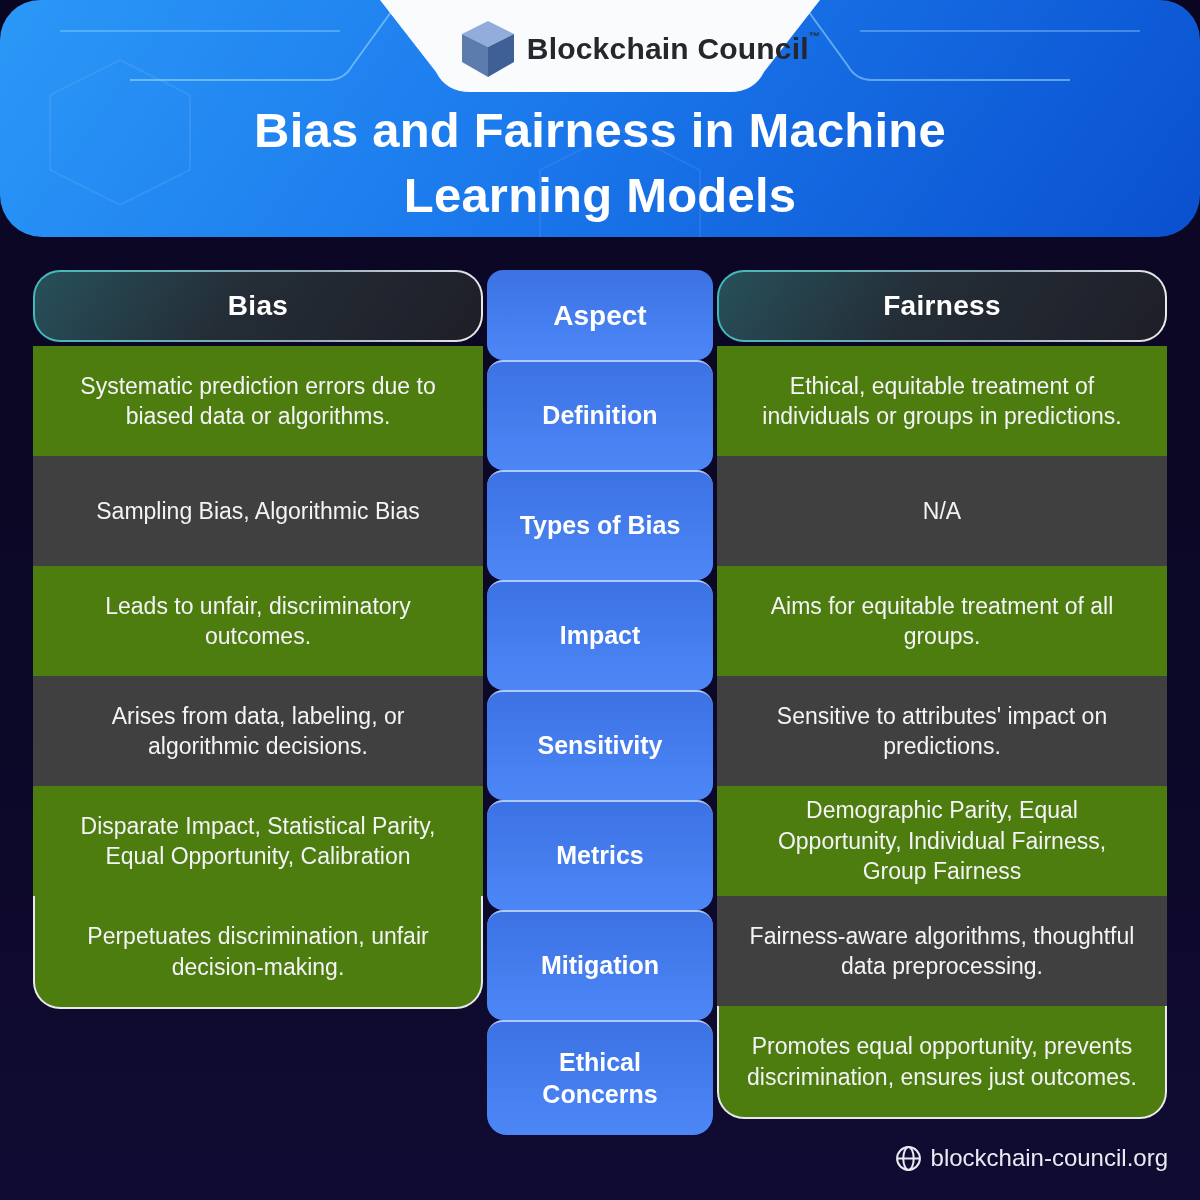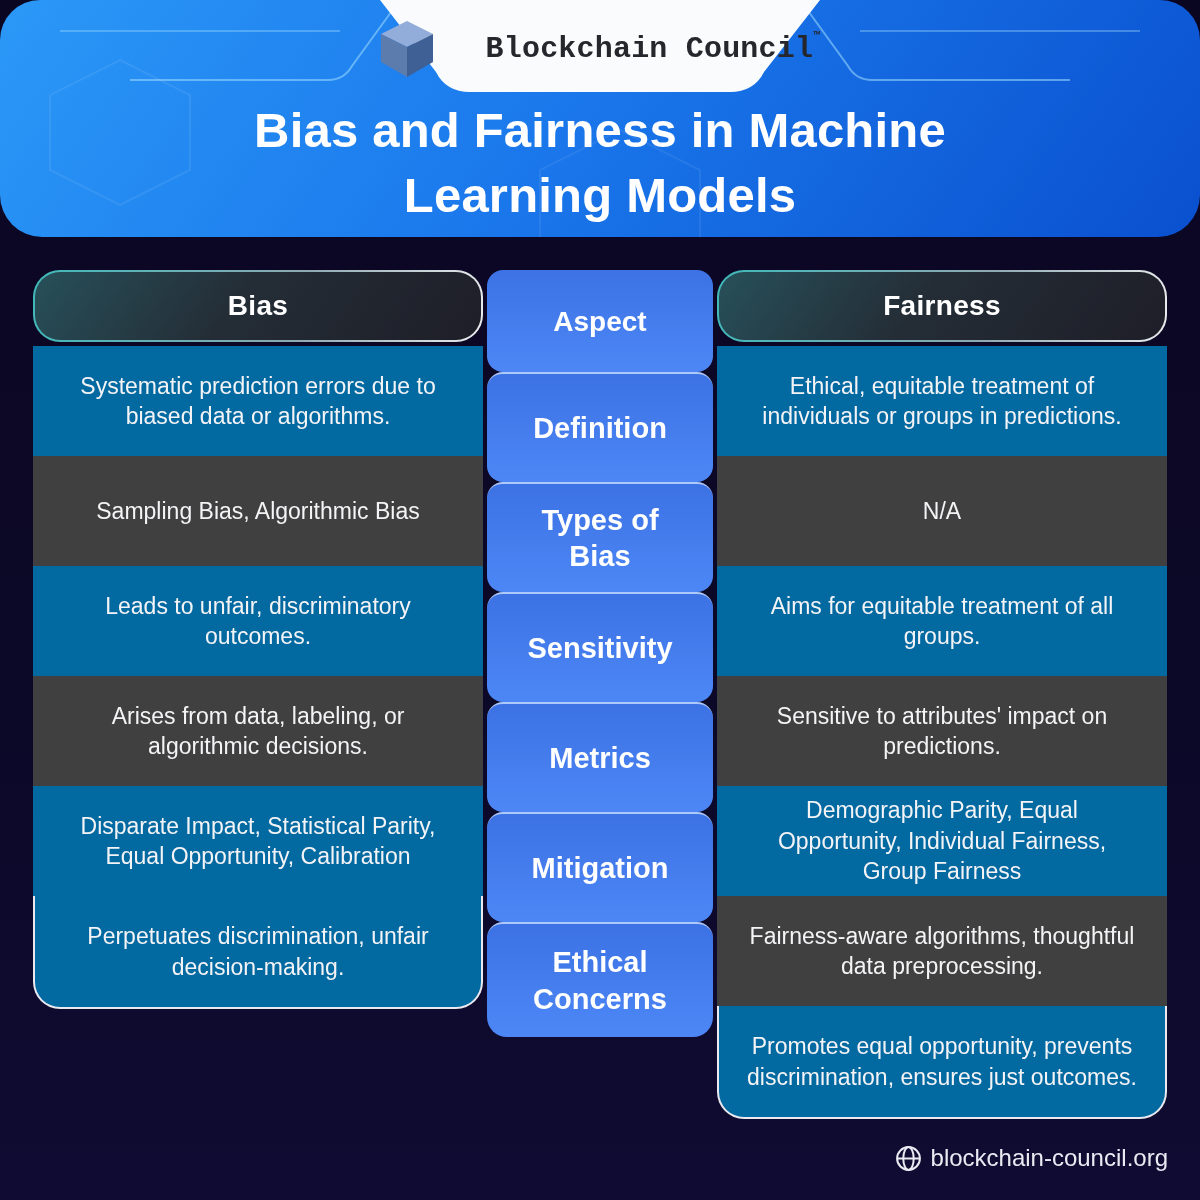--- a/index.html
+++ b/index.html
@@ -18,21 +18,21 @@
     background:linear-gradient(125deg,#2b98f7 0%,#1b79ec 45%,#0a50cf 100%);
   }
   .header svg.decor { position:absolute; inset:0; width:100%; height:100%; }
   .notch {
     position:absolute; top:0; left:50%; transform:translateX(-50%);
     width:440px; height:92px;
   }
   .notch .notch-bg { position:absolute; inset:0; }
   .logo-row {
     position:absolute; top:20px; left:0; width:100%;
-    display:flex; align-items:center; justify-content:space-between; gap:12px;font-family:Liberation Mono, monospace;
+    display:flex; align-items:center; justify-content:flex-end; gap:12px;
   }
   .logo-text {
     font-size:30px; font-weight:700; color:#26272c; letter-spacing:.2px;
     white-space:nowrap;
   }
   .logo-text sup { font-size:11px; font-weight:700; vertical-align:top; position:relative; top:-2px; }
   .title {
     position:absolute; top:98px; left:50%; transform:translateX(-50%);
     width:780px; text-align:center;
     font-size:49px; font-weight:800; line-height:1.33; color:#ffffff;
@@ -54,38 +54,38 @@
     display:flex; align-items:center; justify-content:center;
   }
   .pill-inner span { font-size:28px; font-weight:700; color:#ffffff; letter-spacing:.3px; }
   
   .rows { margin-top:4px; }
   .row {
     height:110px; display:flex; align-items:center; justify-content:center;
     padding:0 26px; text-align:center;
     font-size:23px; line-height:1.32; color:#f4f4f7;
   }
-  .row.dark  { background:#0369a1; }
+  .row.dark  { background:#4d7c0f; }
   .row.light { background:#404040; }
   .row.last {
     height:113px;
     border:2px solid #e9e9ef; border-top:none;
     border-radius:0 0 27px 27px;
   }
   
   .blue-cell {
     width:100%;
     background:linear-gradient(180deg,#3c72e4 0%,#4d87f6 100%);
     border-radius:16px;
     display:flex; align-items:center; justify-content:center;
     text-align:center; padding:0 28px;
-    font-size:29px; font-weight:700; color:#ffffff; line-height:1.25;
+    font-size:25px; font-weight:700; color:#ffffff; line-height:1.25;
   }
   .blue-cell + .blue-cell { border-top:2px solid rgba(255,255,255,.55); }
-  .blue-cell.head { height:102px; font-size:28px; }
+  .blue-cell.head { height:90px; font-size:28px; }
   .blue-cell.mid  { height:110px; }
   .blue-cell.tail { height:115px; border-radius:16px 16px 20px 20px; }
   
   .footer {
     position:absolute; top:1144px; right:32px;
     display:flex; align-items:center; gap:9px;
     color:#eaeaf3; font-size:24px; font-weight:500;
   }
 </style>
 </head>
@@ -138,20 +138,21 @@
         <div class="row light">Arises from data, labeling, or algorithmic decisions.</div>
         <div class="row dark">Disparate Impact, Statistical Parity, Equal Opportunity, Calibration</div>
         <div class="row dark last">Perpetuates discrimination, unfair decision-making.</div>
       </div>
     </div>
 
     <div class="col col-mid">
       <div class="blue-cell head">Aspect</div>
       <div class="blue-cell mid">Definition</div>
       <div class="blue-cell mid">Types of Bias</div>
+      <div class="blue-cell mid">Impact</div>
       <div class="blue-cell mid">Sensitivity</div>
       <div class="blue-cell mid">Metrics</div>
       <div class="blue-cell mid">Mitigation</div>
       <div class="blue-cell tail">Ethical Concerns</div>
     </div>
 
     <div class="col col-right">
       <div class="pill">
         <div class="pill-inner">
             <span>Fairness</span>

